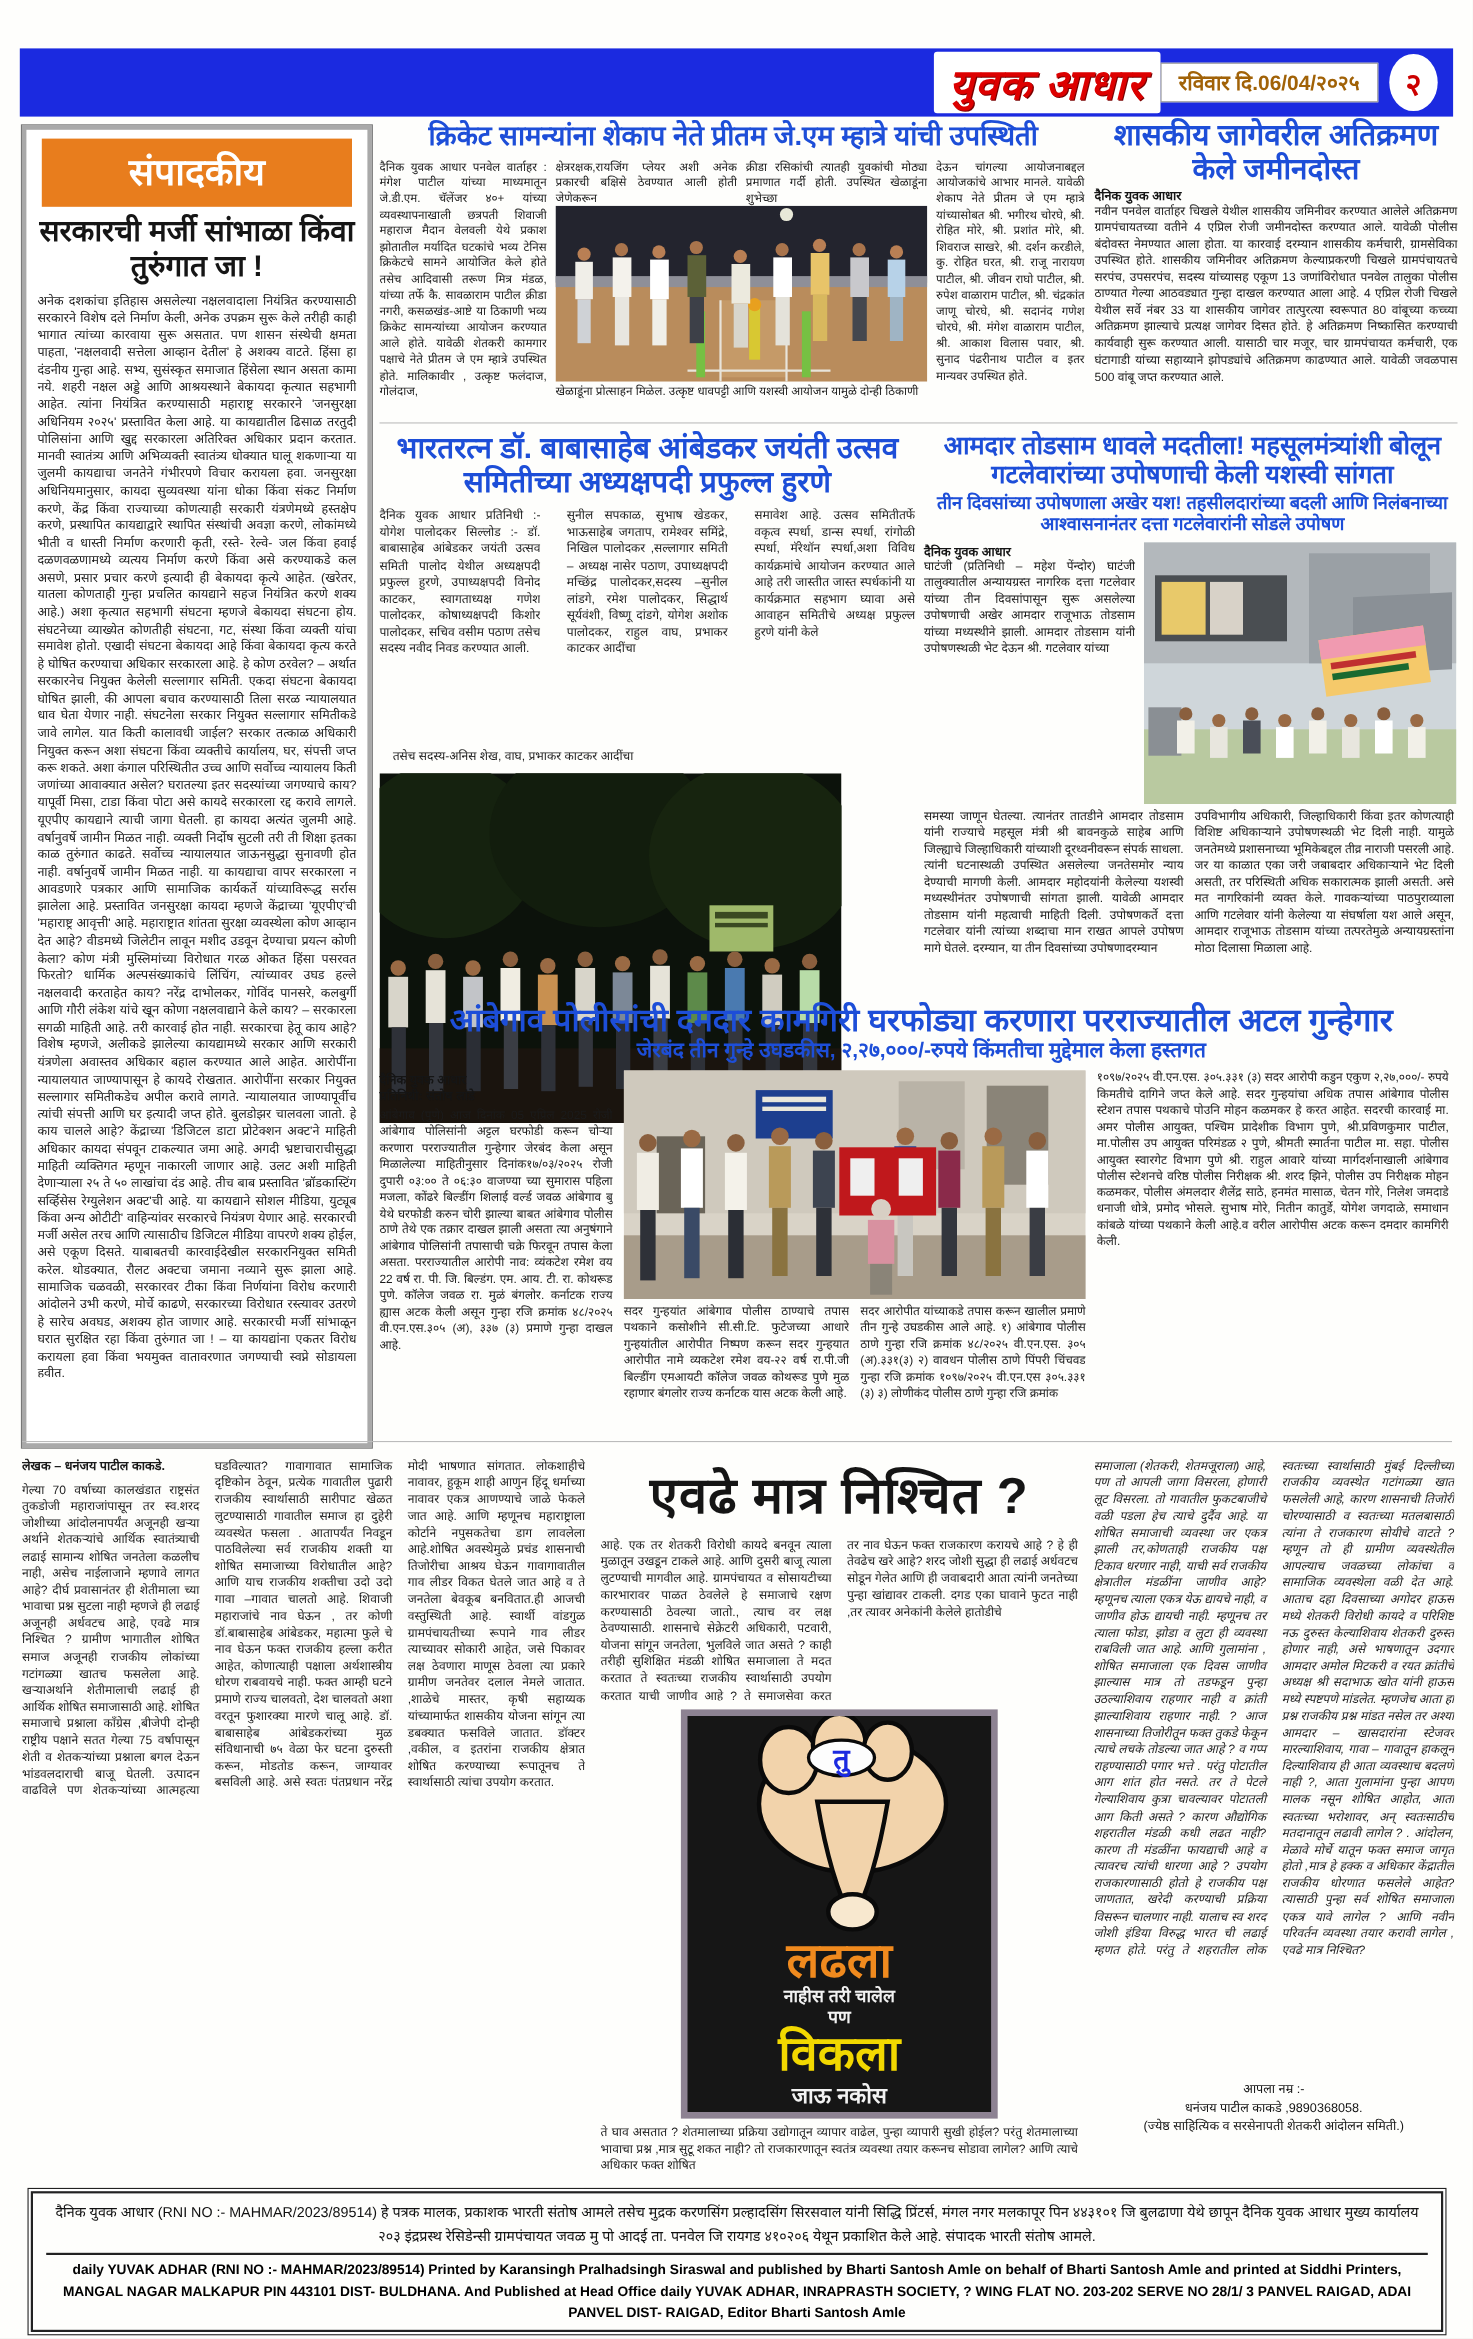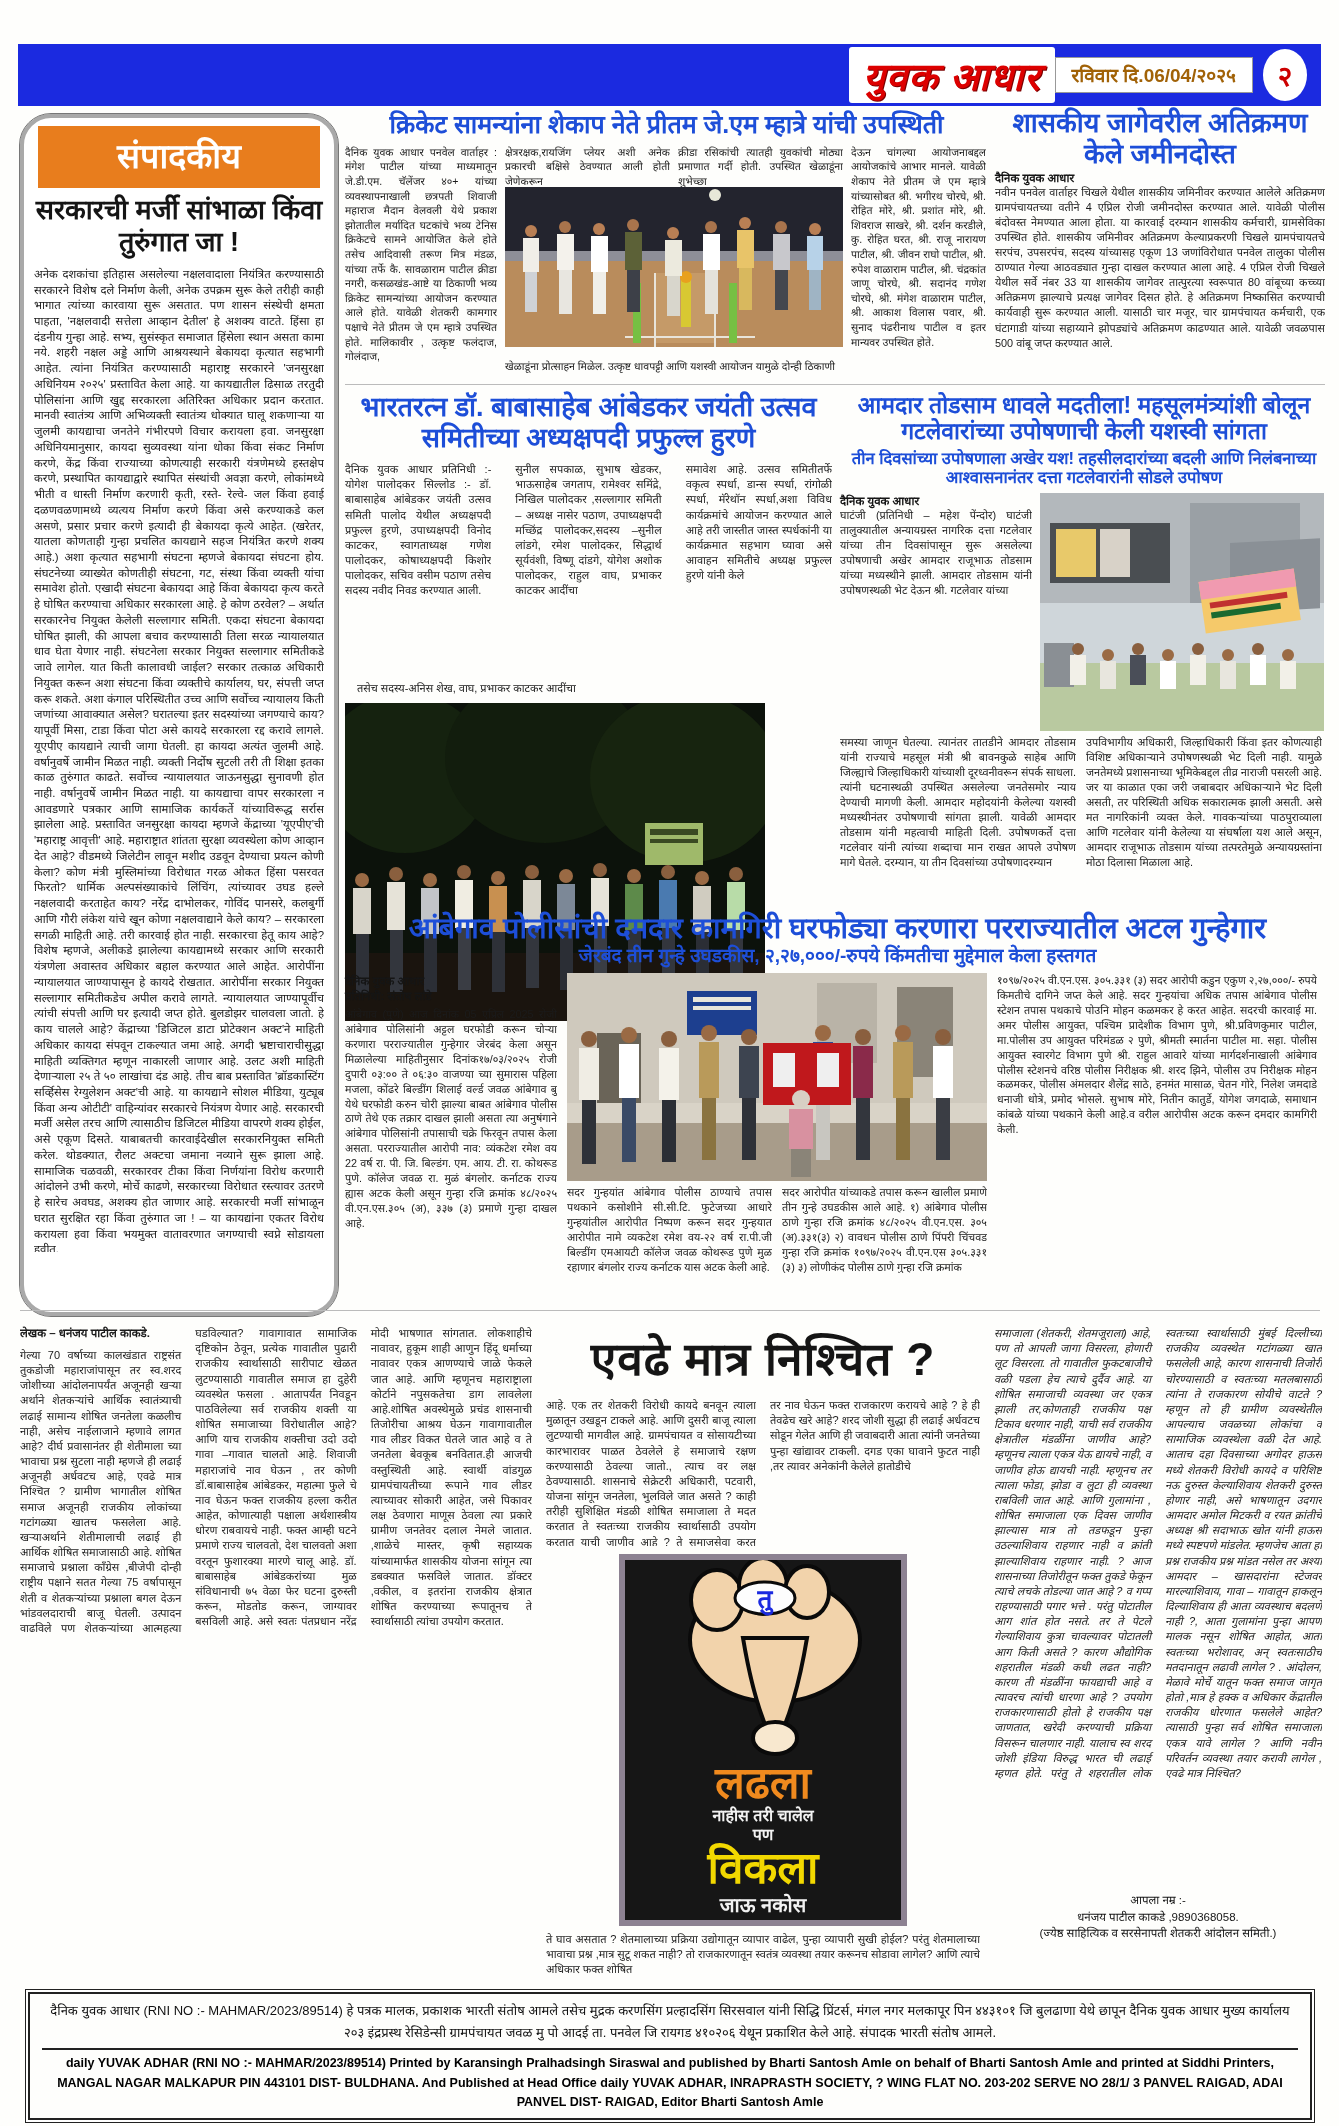--- a/index.html
+++ b/index.html
@@ -47,21 +47,21 @@
   <div class="abs mast" style="left:18px; top:44px; width:1303px; height:62px;justify-content:flex-end;">
     <div class="logo-box">
       <span class="logo-text">युवक आधार</span>
     </div>
     <div class="date-wrap">
       <div class="date-box">रविवार दि.06/04/२०२५</div>
       <div class="page-circle">२</div>
     </div>
   </div>
 
-  <div class="abs edit-box" style="left:20px; top:114px; width:318px; height:1202px;border-radius:31px;">
+  <div class="abs edit-box" style="left:20px; top:114px; width:318px; height:1202px;">
     <div class="edit-banner">संपादकीय</div>
     <div class="edit-headline">सरकारची मर्जी सांभाळा किंवा तुरुंगात जा !</div>
     <div class="body-col" style="height:985px; font-size:11.4px;">अनेक दशकांचा इतिहास असलेल्या नक्षलवादाला नियंत्रित करण्यासाठी सरकारने विशेष दले निर्माण केली, अनेक उपक्रम सुरू केले तरीही काही भागात त्यांच्या कारवाया सुरू असतात. पण शासन संस्थेची क्षमता पाहता, 'नक्षलवादी सत्तेला आव्हान देतील' हे अशक्य वाटते. हिंसा हा दंडनीय गुन्हा आहे. सभ्य, सुसंस्कृत समाजात हिंसेला स्थान असता कामा नये. शहरी नक्षल अड्डे आणि आश्रयस्थाने बेकायदा कृत्यात सहभागी आहेत. त्यांना नियंत्रित करण्यासाठी महाराष्ट्र सरकारने 'जनसुरक्षा अधिनियम २०२५' प्रस्तावित केला आहे. या कायद्यातील ढिसाळ तरतुदी पोलिसांना आणि खुद्द सरकारला अतिरिक्त अधिकार प्रदान करतात. मानवी स्वातंत्र्य आणि अभिव्यक्ती स्वातंत्र्य धोक्यात घालू शकणाऱ्या या जुलमी कायद्याचा जनतेने गंभीरपणे विचार करायला हवा. जनसुरक्षा अधिनियमानुसार, कायदा सुव्यवस्था यांना धोका किंवा संकट निर्माण करणे, केंद्र किंवा राज्याच्या कोणत्याही सरकारी यंत्रणेमध्ये हस्तक्षेप करणे, प्रस्थापित कायद्याद्वारे स्थापित संस्थांची अवज्ञा करणे, लोकांमध्ये भीती व धास्ती निर्माण करणारी कृती, रस्ते- रेल्वे- जल किंवा हवाई दळणवळणामध्ये व्यत्यय निर्माण करणे किंवा असे करण्याकडे कल असणे, प्रसार प्रचार करणे इत्यादी ही बेकायदा कृत्ये आहेत. (खरेतर, यातला कोणताही गुन्हा प्रचलित कायद्याने सहज नियंत्रित करणे शक्य आहे.) अशा कृत्यात सहभागी संघटना म्हणजे बेकायदा संघटना होय. संघटनेच्या व्याख्येत कोणतीही संघटना, गट, संस्था किंवा व्यक्ती यांचा समावेश होतो. एखादी संघटना बेकायदा आहे किंवा बेकायदा कृत्य करते हे घोषित करण्याचा अधिकार सरकारला आहे. हे कोण ठरवेल? – अर्थात सरकारनेच नियुक्त केलेली सल्लागार समिती. एकदा संघटना बेकायदा घोषित झाली, की आपला बचाव करण्यासाठी तिला सरळ न्यायालयात धाव घेता येणार नाही. संघटनेला सरकार नियुक्त सल्लागार समितीकडे जावे लागेल. यात किती कालावधी जाईल? सरकार तत्काळ अधिकारी नियुक्त करून अशा संघटना किंवा व्यक्तीचे कार्यालय, घर, संपत्ती जप्त करू शकते. अशा कंगाल परिस्थितीत उच्च आणि सर्वोच्च न्यायालय किती जणांच्या आवाक्यात असेल? घरातल्या इतर सदस्यांच्या जगण्याचे काय? यापूर्वी मिसा, टाडा किंवा पोटा असे कायदे सरकारला रद्द करावे लागले. यूएपीए कायद्याने त्याची जागा घेतली. हा कायदा अत्यंत जुलमी आहे. वर्षानुवर्षे जामीन मिळत नाही. व्यक्ती निर्दोष सुटली तरी ती शिक्षा इतका काळ तुरुंगात काढते. सर्वोच्च न्यायालयात जाऊनसुद्धा सुनावणी होत नाही. वर्षानुवर्षे जामीन मिळत नाही. या कायद्याचा वापर सरकारला न आवडणारे पत्रकार आणि सामाजिक कार्यकर्ते यांच्याविरूद्ध सर्रास झालेला आहे. प्रस्तावित जनसुरक्षा कायदा म्हणजे केंद्राच्या 'यूएपीए'ची 'महाराष्ट्र आवृत्ती' आहे. महाराष्ट्रात शांतता सुरक्षा व्यवस्थेला कोण आव्हान देत आहे? वीडमध्ये जिलेटीन लावून मशीद उडवून देण्याचा प्रयत्न कोणी केला? कोण मंत्री मुस्लिमांच्या विरोधात गरळ ओकत हिंसा पसरवत फिरतो? धार्मिक अल्पसंख्याकांचे लिंचिंग, त्यांच्यावर उघड हल्ले नक्षलवादी करताहेत काय? नरेंद्र दाभोलकर, गोविंद पानसरे, कलबुर्गी आणि गौरी लंकेश यांचे खून कोणा नक्षलवाद्याने केले काय? – सरकारला सगळी माहिती आहे. तरी कारवाई होत नाही. सरकारचा हेतू काय आहे? विशेष म्हणजे, अलीकडे झालेल्या कायद्यामध्ये सरकार आणि सरकारी यंत्रणेला अवास्तव अधिकार बहाल करण्यात आले आहेत. आरोपींना न्यायालयात जाण्यापासून हे कायदे रोखतात. आरोपींना सरकार नियुक्त सल्लागार समितीकडेच अपील करावे लागते. न्यायालयात जाण्यापूर्वीच त्यांची संपत्ती आणि घर इत्यादी जप्त होते. बुलडोझर चालवला जातो. हे काय चालले आहे? केंद्राच्या 'डिजिटल डाटा प्रोटेक्शन अक्ट'ने माहिती अधिकार कायदा संपवून टाकल्यात जमा आहे. अगदी भ्रष्टाचाराचीसुद्धा माहिती व्यक्तिगत म्हणून नाकारली जाणार आहे. उलट अशी माहिती देणाऱ्याला २५ ते ५० लाखांचा दंड आहे. तीच बाब प्रस्तावित 'ब्रॉडकास्टिंग सर्व्हिसेस रेग्युलेशन अक्ट'ची आहे. या कायद्याने सोशल मीडिया, युट्यूब किंवा अन्य ओटीटी' वाहिन्यांवर सरकारचे नियंत्रण येणार आहे. सरकारची मर्जी असेल तरच आणि त्यासाठीच डिजिटल मीडिया वापरणे शक्य होईल, असे एकूण दिसते. याबाबतची कारवाईदेखील सरकारनियुक्त समिती करेल. थोडक्यात, रौलट अक्टचा जमाना नव्याने सुरू झाला आहे. सामाजिक चळवळी, सरकारवर टीका किंवा निर्णयांना विरोध करणारी आंदोलने उभी करणे, मोर्चे काढणे, सरकारच्या विरोधात रस्त्यावर उतरणे हे सारेच अवघड, अशक्य होत जाणार आहे. सरकारची मर्जी सांभाळून घरात सुरक्षित रहा किंवा तुरुंगात जा ! – या कायद्यांना एकतर विरोध करायला हवा किंवा भयमुक्त वातावरणात जगण्याची स्वप्ने सोडायला हवीत.</div>
   </div>
 
   <div class="abs" style="left:345px; top:110px; width:643px; height:272px;">
     <div class="headline" style="font-size:25px; margin-bottom:6px;">क्रिकेट सामन्यांना शेकाप नेते प्रीतम जे.एम म्हात्रे यांची उपस्थिती</div>
     <div style="display:flex; gap:8px;">
       <div class="body-col" style="width:152px; height:232px; font-size:10.6px;">दैनिक युवक आधार पनवेल वार्ताहर : मंगेश पाटील यांच्या माध्यमातून जे.डी.एम. चॅलेंजर ४०+ यांच्या व्यवस्थापनाखाली छत्रपती शिवाजी महाराज मैदान वेलवली येथे प्रकाश झोतातील मर्यादित घटकांचे भव्य टेनिस क्रिकेटचे सामने आयोजित केले होते तसेच आदिवासी तरूण मित्र मंडळ, यांच्या तर्फे कै. सावळाराम पाटील क्रीडा नगरी, कसळखंड-आष्टे या ठिकाणी भव्य क्रिकेट सामन्यांच्या आयोजन करण्यात आले होते. यावेळी शेतकरी कामगार पक्षाचे नेते प्रीतम जे एम म्हात्रे उपस्थित होते. मालिकावीर , उत्कृष्ट फलंदाज, गोलंदाज,</div>
       <div style="width:338px;">
@@ -124,21 +124,21 @@
                 <rect x="0" y="13" width="17" height="36" fill="#c8c8cc"></rect>
                 <rect x="2" y="49" width="13" height="40" fill="#44474e"></rect>
               </g>
             <g transform="translate(302,36)">
                 <circle cx="8" cy="6" r="6" fill="#b97f54"></circle>
                 <rect x="0" y="13" width="16" height="34" fill="#b7d2e8"></rect>
                 <rect x="2" y="47" width="12" height="40" fill="#9fb4c4"></rect>
               </g>
           </g>
         </svg>
-        <div class="body-col" style="height:26px; font-size:10.6px; margin-top:12px;">खेळाडूंना प्रोत्साहन मिळेल. उत्कृष्ट धावपट्टी आणि यशस्वी आयोजन यामुळे दोन्ही ठिकाणी</div>
+        <div class="body-col" style="height:26px; font-size:10.6px; margin-top:2px;">खेळाडूंना प्रोत्साहन मिळेल. उत्कृष्ट धावपट्टी आणि यशस्वी आयोजन यामुळे दोन्ही ठिकाणी</div>
       </div>
       <div class="body-col" style="width:135px; height:232px; font-size:10.6px;">देऊन चांगल्या आयोजनाबद्दल आयोजकांचे आभार मानले. यावेळी शेकाप नेते प्रीतम जे एम म्हात्रे यांच्यासोबत श्री. भगीरथ चोरघे, श्री. रोहित मोरे, श्री. प्रशांत मोरे, श्री. शिवराज साखरे, श्री. दर्शन करडीले, कु. रोहित घरत, श्री. राजू नारायण पाटील, श्री. जीवन राघो पाटील, श्री. रुपेश वाळाराम पाटील, श्री. चंद्रकांत जाणू चोरघे, श्री. सदानंद गणेश चोरघे, श्री. मंगेश वाळाराम पाटील, श्री. आकाश विलास पवार, श्री. सुनाद पंढरीनाथ पाटील व इतर मान्यवर उपस्थित होते.</div>
     </div>
   </div>
 
   <div class="abs" style="left:995px; top:108px; width:330px; height:276px;">
     <div class="headline" style="font-size:27px;">शासकीय जागेवरील अतिक्रमण केले जमीनदोस्त</div>
     <div class="byline">दैनिक युवक आधार</div>
     <div class="body-col" style="height:196px; font-size:10.9px;">नवीन पनवेल वार्ताहर चिखले येथील शासकीय जमिनीवर करण्यात आलेले अतिक्रमण ग्रामपंचायतच्या वतीने 4 एप्रिल रोजी जमीनदोस्त करण्यात आले. यावेळी पोलीस बंदोवस्त नेमण्यात आला होता. या कारवाई दरम्यान शासकीय कर्मचारी, ग्रामसेविका उपस्थित होते. शासकीय जमिनीवर अतिक्रमण केल्याप्रकरणी चिखले ग्रामपंचायतचे सरपंच, उपसरपंच, सदस्य यांच्यासह एकूण 13 जणांविरोधात पनवेल तालुका पोलीस ठाण्यात गेल्या आठवड्यात गुन्हा दाखल करण्यात आला आहे. 4 एप्रिल रोजी चिखले येथील सर्वे नंबर 33 या शासकीय जागेवर तात्पुरत्या स्वरूपात 80 वांबूच्या कच्च्या अतिक्रमण झाल्याचे प्रत्यक्ष जागेवर दिसत होते. हे अतिक्रमण निष्कासित करण्याची कार्यवाही सुरू करण्यात आली. यासाठी चार मजूर, चार ग्रामपंचायत कर्मचारी, एक घंटागाडी यांच्या सहाय्याने झोपड्यांचे अतिक्रमण काढण्यात आले. यावेळी जवळपास 500 वांबू जप्त करण्यात आले.</div>
   </div>

